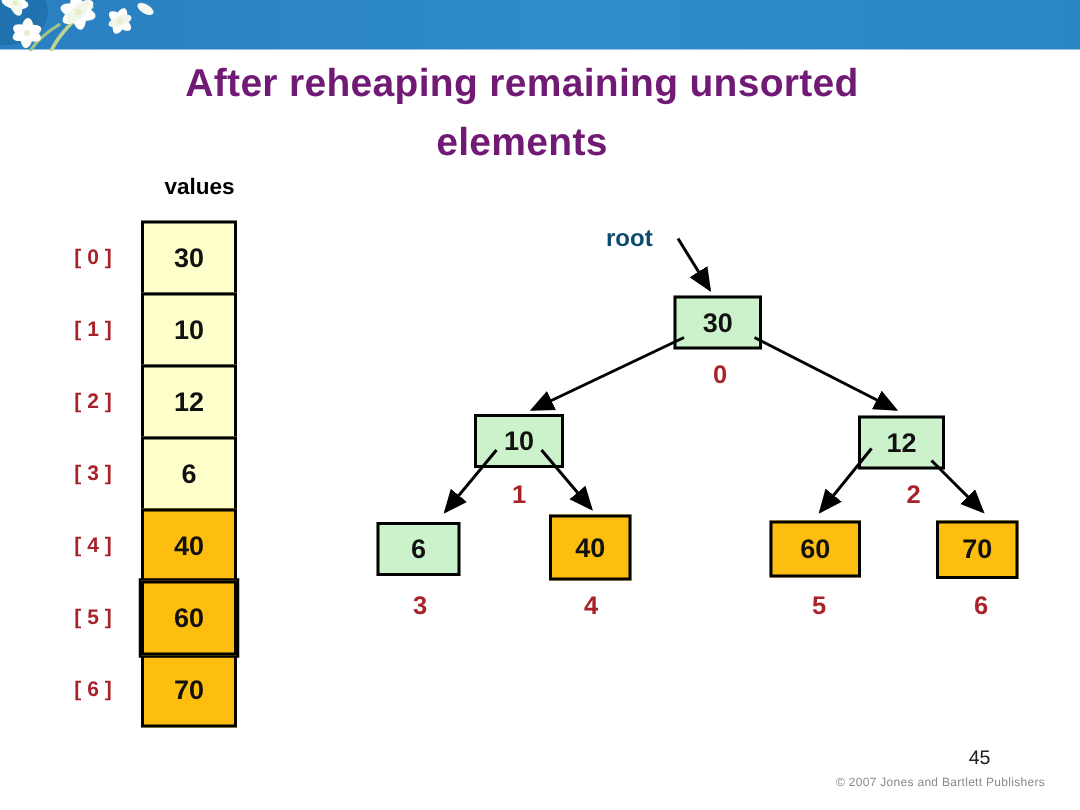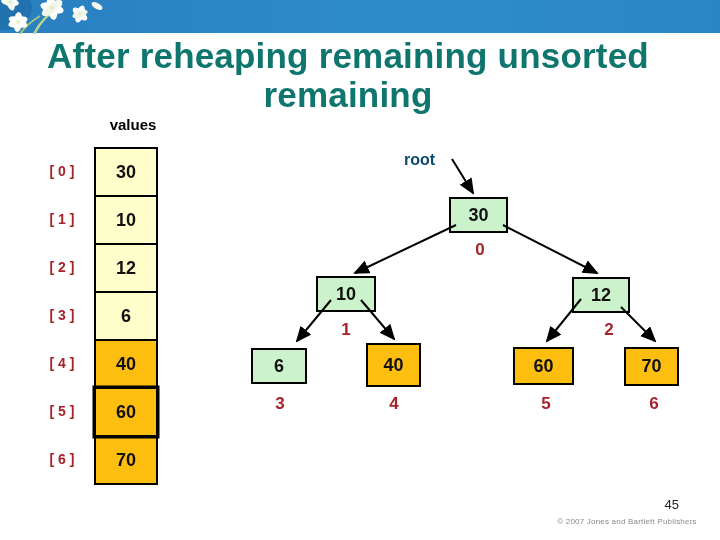--- a/index.html
+++ b/index.html
@@ -2,21 +2,21 @@
 <html><head>
 <meta charset="utf-8">
 <style>
   html,body{margin:0;padding:0;background:#fff;}
   .slide{position:relative;width:720px;height:540px;background:#ffffff;overflow:hidden;
          font-family:"Liberation Sans",sans-serif;}
   .banner{position:absolute;left:0;top:0;width:720px;height:33px;
           background:linear-gradient(90deg,#2a7fc0 0%,#2e8ccd 55%,#2b86c6 100%);}
   .flowers{position:absolute;left:0;top:0;}
   .title{position:absolute;left:30px;top:36px;width:636px;text-align:center;
-         color:#0f766e;font-weight:bold;font-size:35px;line-height:39px;letter-spacing:.2px;}
+         color:#701a75;font-weight:bold;font-size:26px;line-height:39px;letter-spacing:.2px;}
   .values-label{position:absolute;left:100px;top:116px;width:66px;text-align:center;
                 font-weight:bold;font-size:15px;color:#000;}
   .array{position:absolute;left:94px;top:147px;}
   .cell{box-sizing:border-box;width:64px;height:50px;border:2px solid #000;
         display:flex;align-items:center;justify-content:center;
         font-weight:bold;font-size:18px;color:#111;}
   .cell+.cell{margin-top:-2px;}
   .cell.unsorted{background:#ffffcc;}
   .cell.sorted{background:#fdbe10;}
   .cell.thick{box-shadow:0 0 0 1.5px #000;position:relative;z-index:1;}
@@ -25,21 +25,21 @@
              color:#a8222a;font-weight:bold;font-size:14px;white-space:pre;}
   .root-label{position:absolute;left:404px;top:151px;font-weight:bold;font-size:16px;color:#0c4a6e;}
   .node{position:absolute;box-sizing:border-box;border:2px solid #000;z-index:1;
         display:flex;align-items:center;justify-content:center;
         font-weight:bold;font-size:18px;color:#111;}
   .node.heap{background:#ccf2cc;}
   .node.sorted{background:#fdbe10;}
   .tree-index{position:absolute;width:22px;text-align:center;z-index:3;
               color:#a8222a;font-weight:bold;font-size:17px;}
   .edges{position:absolute;left:0;top:0;z-index:2;pointer-events:none;}
-  .page-number{position:absolute;left:627px;top:497px;width:52px;text-align:right;
+  .page-number{position:absolute;left:627px;top:497px;width:52px;text-align:center;
                font-size:13px;color:#222;}
   .copyright{position:absolute;left:533px;top:517px;width:188px;text-align:center;
              font-size:8px;color:#8a8a8a;letter-spacing:.2px;}
 </style>
 </head>
 <body>
 
 <div class="slide">
 
   <div class="banner">
@@ -70,21 +70,21 @@
         <ellipse rx="9" ry="4" transform="rotate(110)" fill="#ffffff"></ellipse>
         <ellipse rx="8" ry="3.5" transform="rotate(-20)" fill="#f2f6e8"></ellipse>
         <circle r="1.8" fill="#e8edc8"></circle>
       </g>
       <ellipse cx="97" cy="6" rx="6" ry="3" transform="rotate(30 97 6)" fill="#f4f8ee"></ellipse>
     </svg>
   </div>
 
   <div class="title">
     <div>After reheaping remaining unsorted</div>
-    <div>remaining</div>
+    <div>elements</div>
   </div>
 
   <div class="values-label">values</div>
 
   <div class="indices">
     <div class="index-row">[ 0 ]</div>
     <div class="index-row">[ 1 ]</div>
     <div class="index-row">[ 2 ]</div>
     <div class="index-row">[ 3 ]</div>
     <div class="index-row">[ 4 ]</div>

